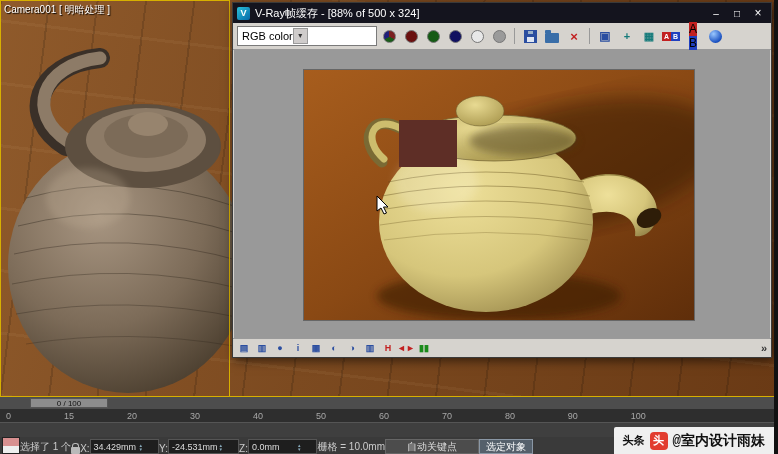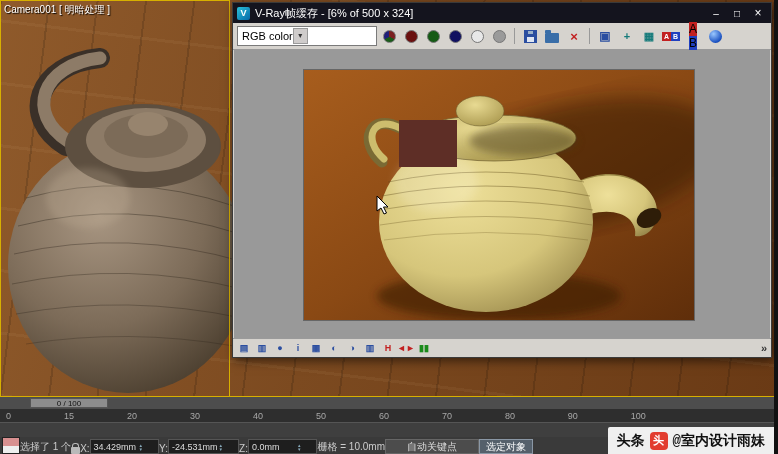--- a/index.html
+++ b/index.html
@@ -100,21 +100,21 @@
   .coord .val{min-width:44px;}
   .spin{display:flex;flex-direction:column;font-size:5px;line-height:4px;color:#8ab;margin-left:2px;}
   .skey{background:#4c4c4c;border:1px solid #666;color:#ddd;font-size:10px;padding:0 21px;
     height:13px;line-height:13px;}
   .sfilter{background:#55606b;border:1px solid #8a97a5;color:#fff;font-size:10px;padding:0 6px;
     height:13px;line-height:13px;}
 
   
   .watermark{position:absolute;right:0;bottom:0;height:27px;background:rgba(255,255,255,0.92);
     display:flex;align-items:center;gap:5px;padding:0 9px;z-index:10;border-radius:2px 0 0 0;}
-  .wm-brand{font-weight:bold;font-size:14px;color:#111;}
+  .wm-brand{font-weight:bold;font-size:11px;color:#111;}
   .wm-logo{width:18px;height:18px;background:#e23c2e;border-radius:4px;color:#fff;font-size:11px;
     font-weight:bold;display:flex;align-items:center;justify-content:center;}
   .wm-handle{font-weight:bold;font-size:14px;color:#111;font-family:Liberation Mono, monospace;}
 </style>
 </head>
 <body>
 
 <div class="screen">
 
   <div class="viewport-bg">
@@ -147,21 +147,21 @@
     </svg>
   </div>
 
   <div class="active-viewport"></div>
   <div class="viewport-bottom-line"></div>
   <div class="viewport-label">Camera001 [ 明暗处理 ]</div>
 
   <div class="vfb">
     <div class="vfb-titlebar">
       <span class="vray-logo">V</span>
-      <span class="vfb-title">V-Ray帧缓存 - [6% of 500 x 324]</span>
+      <span class="vfb-title">V-Ray帧缓存 - [88% of 500 x 324]</span>
       <span class="win-btn">–</span>
       <span class="win-btn">□</span>
       <span class="win-btn close">×</span>
     </div>
 
     <div class="vfb-toolbar">
       <div class="vfb-select">
         <span>RGB color</span>
         <span class="dd">▾</span>
       </div>

